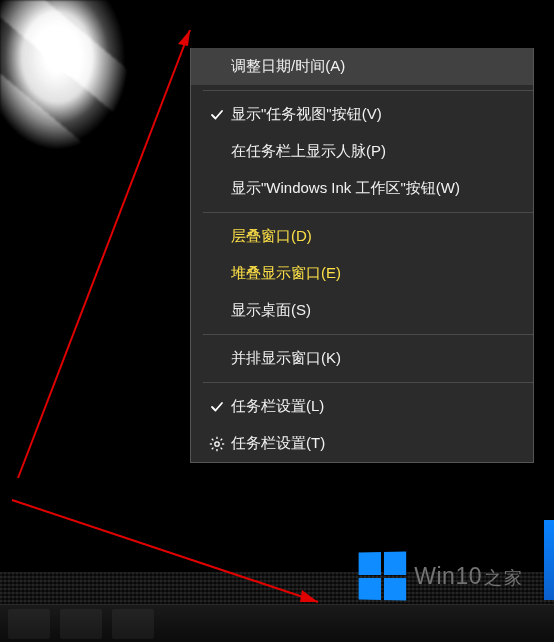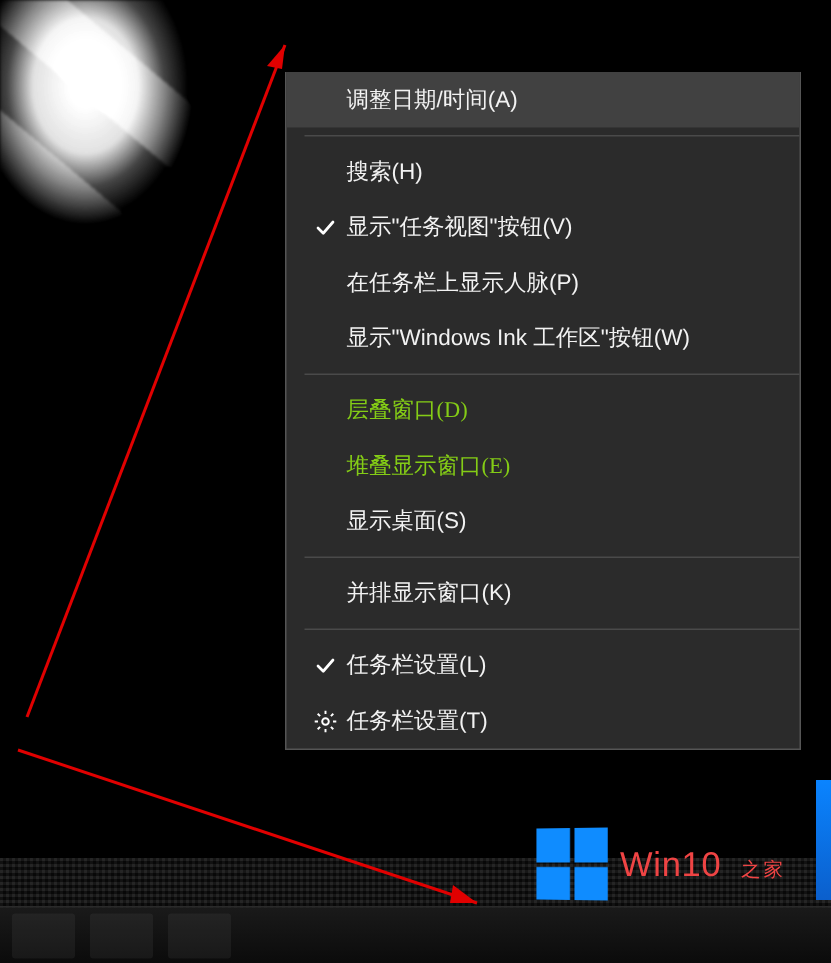--- a/index.html
+++ b/index.html
@@ -100,22 +100,21 @@
     flex-shrink: 0;
   }
   .menu-item .label {
     flex: 1;
     color: #f2f2f2;
   }
   .menu-item.hovered {
     background: #414141;
   }
   .menu-item.disabled .label {
-    color: #84cc16;
-    font-family: Liberation Serif, serif;
+    color: #fde047;
   }
   .separator {
     height: 1px;
     background: #4a4a4a;
     margin: 5px 0 5px 12px;
   }
   .check-icon svg, .gear-icon svg {
     display: block;
   }
   
@@ -149,30 +148,30 @@
     gap: 3px;
     transform: perspective(200px) rotateY(-8deg);
   }
   .winlogo div {
     background: #0f8cff;
   }
   .wm-text {
     display: flex;
     align-items: baseline;
     gap: 2px;
-    color: #ef4444;
+    color: #737373;
     font-weight: 500;
   }
   .wm-main {
     font-size: 23px;
     letter-spacing: 0.5px;
   }
   .wm-sub {
-    font-size: 13px;
-    margin-left: 11px;
+    font-size: 18px;
+    margin-left: 0;
     letter-spacing: 2px;
   }
 </style>
 </head>
 <body>
 
 <div class="wallpaper"></div>
 
 <div class="taskbar-area"></div>
 <div class="taskbar">
@@ -185,24 +184,20 @@
 <div class="context-menu">
 
   <div class="menu-item hovered">
     <span class="icon-col"></span>
     <span class="label">调整日期/时间(A)</span>
   </div>
 
 
   <div class="separator"></div>
 
-  <div class="menu-item">
-    <span class="icon-col"></span>
-    <span class="label">搜索(H)</span>
-  </div>
 
   <div class="menu-item">
     <span class="icon-col check-icon">
       <svg width="14" height="14" viewBox="0 0 14 14">
           <path d="M2 7 L5.5 10.5 L12 3" stroke="#fff" stroke-width="1.8" fill="none" stroke-linecap="round" stroke-linejoin="round"></path>
         </svg>
     </span>
     <span class="label">显示"任务视图"按钮(V)</span>
   </div>
 

